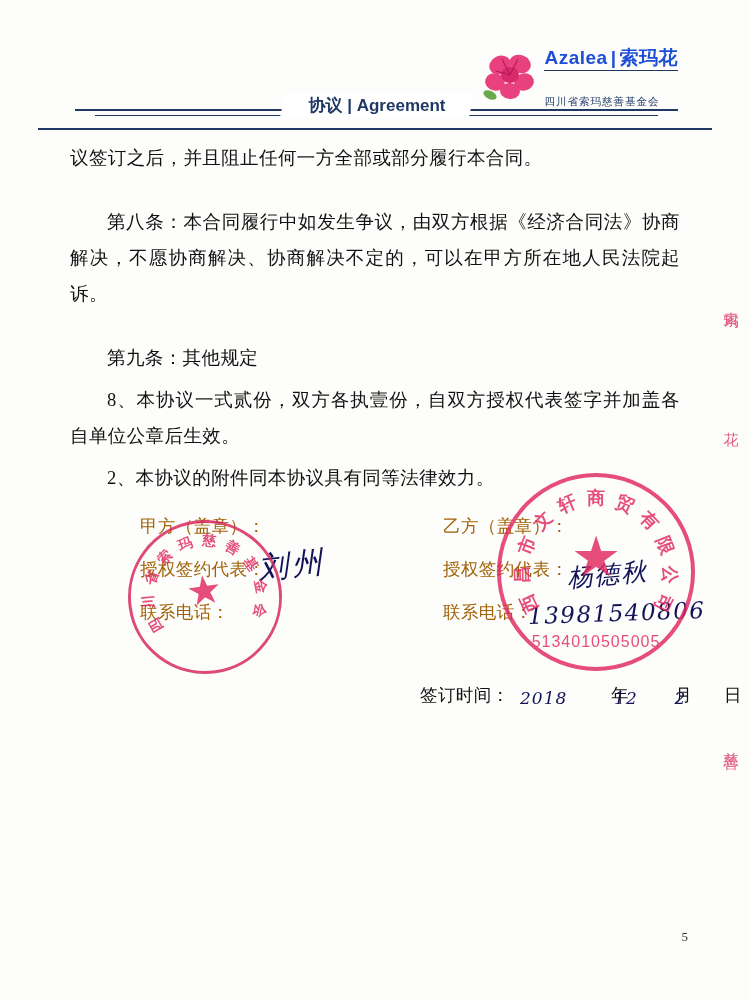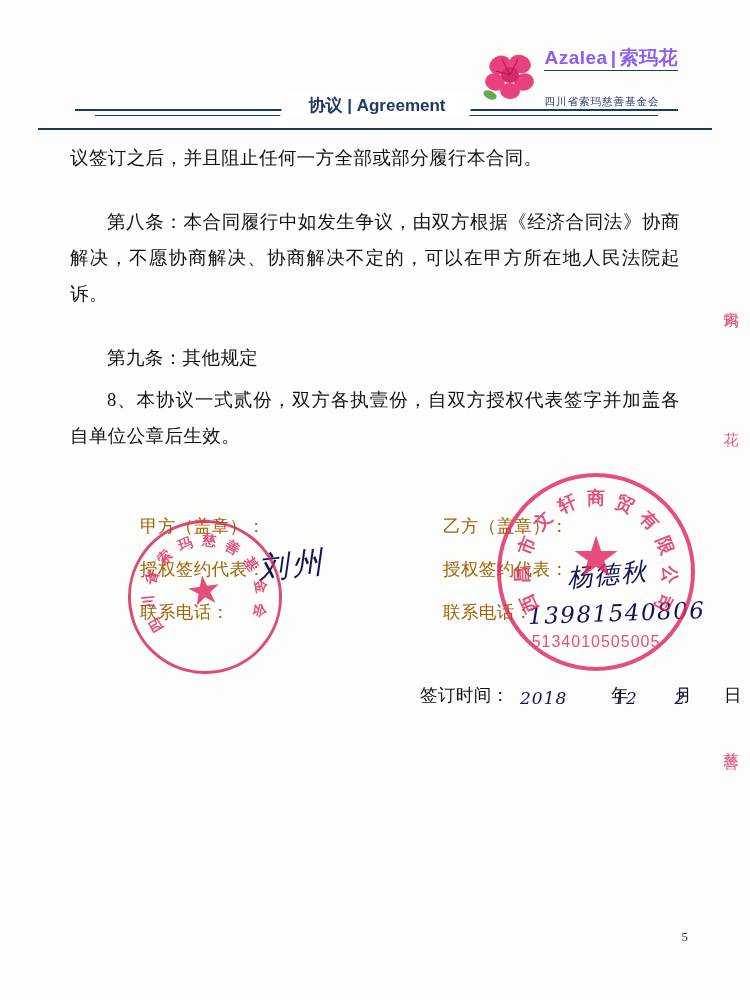--- a/index.html
+++ b/index.html
@@ -45,21 +45,21 @@
   }
   .logo-text {
     display: flex;
     flex-direction: column;
     line-height: 1.05;
   }
   .logo-title {
     font-family: "Liberation Sans", sans-serif;
     font-size: 19px;
     font-weight: bold;
-    color: #8b5cf6;
+    color: #1d4ed8;
     letter-spacing: 0.5px;
     white-space: nowrap;
   }
   .logo-rule {
     height: 1px;
     background: #1f3864;
     margin: 2px 0 3px 0;
   }
   .logo-sub {
     font-family: "Liberation Sans", sans-serif;
@@ -323,20 +323,21 @@
 
   <div class="rule-main"></div>
 
   <div class="body-text">
     <p class="para">议签订之后，并且阻止任何一方全部或部分履行本合同。</p>
     <div class="gap-lg"></div>
     <p class="para indent">第八条：本合同履行中如发生争议，由双方根据《经济合同法》协商解决，不愿协商解决、协商解决不定的，可以在甲方所在地人民法院起诉。</p>
     <div class="gap-lg"></div>
     <p class="para indent">第九条：其他规定</p>
     <p class="para indent">8、本协议一式贰份，双方各执壹份，自双方授权代表签字并加盖各自单位公章后生效。</p>
+    <p class="para indent">2、本协议的附件同本协议具有同等法律效力。</p>
   </div>
 
   <div class="sig-area">
     <div class="sig-col left">
       <div>甲方（盖章）：</div>
       <div>授权签约代表：</div>
       <div>联系电话：</div>
     </div>
 
     <div class="sig-col right">

